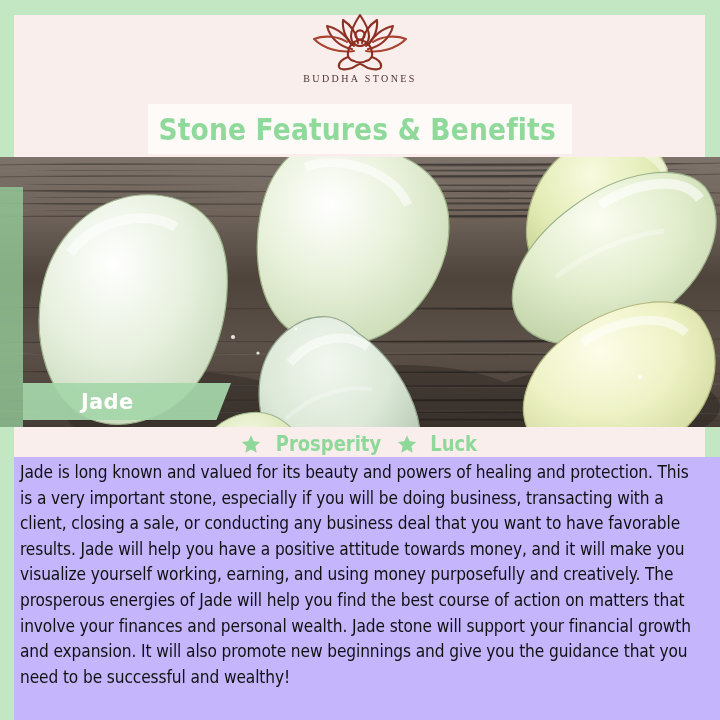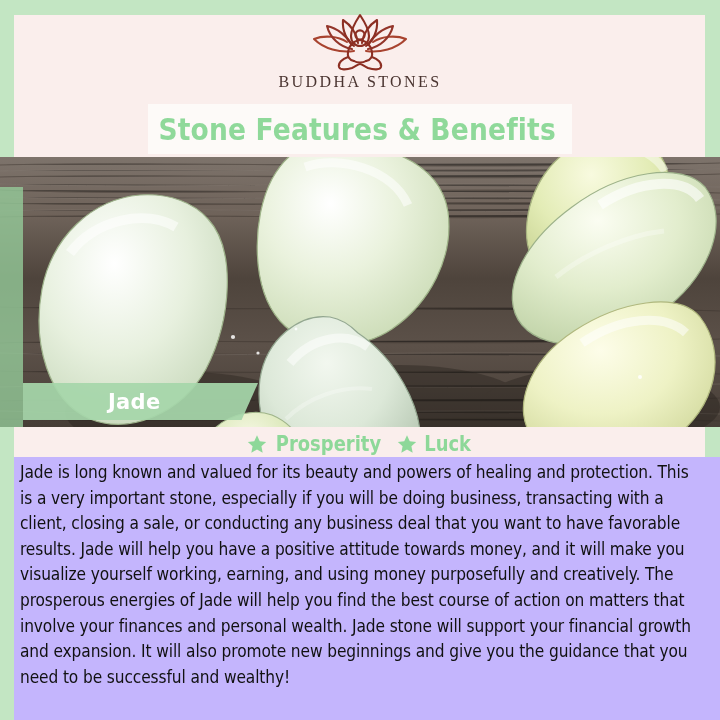--- a/index.html
+++ b/index.html
@@ -48,21 +48,21 @@
   }
   .logo-mark {
     margin-top: 13px;
     width: 112px;
     height: 58px;
     display: block;
   }
   .brand-name {
     margin-top: 2px;
     font-family: "Liberation Serif", serif;
-    font-size: 16px;
+    font-size: 10px;
     letter-spacing: 2.4px;
     color: #4a3430;
     font-weight: 400;
     white-space: nowrap;
   }
 
   
   .title-banner {
     position: absolute;
     left: 148px;
@@ -118,21 +118,20 @@
     position: absolute;
     left: 23px;
     top: 383px;
     width: 208px;
     height: 37px;
     background: rgba(166, 214, 170, 0.93);
     z-index: 5;
     clip-path: polygon(0 0, 100% 0, 93% 100%, 0 100%);
     display: flex;
     align-items: center;
-    padding-left: 27px;
   }
   .jade-label {
     margin-left: 58px;
     color: #ffffff;
     font-weight: 700;
     font-size: 21px;
     font-family: "DejaVu Sans", "Liberation Sans", sans-serif;
     letter-spacing: 0.3px;
   }
 
@@ -145,21 +144,21 @@
     height: 28px;
     display: flex;
     align-items: center;
     justify-content: center;
     gap: 13px;
     z-index: 6;
   }
   .benefit {
     display: flex;
     align-items: center;
-    gap: 6px;
+    gap: 12px;
   }
   .star-icon {
     width: 20px;
     height: 20px;
     display: block;
     flex: 0 0 auto;
   }
   .benefit-label {
     font-family: "DejaVu Sans Condensed", "Liberation Sans Narrow", "Liberation Sans", sans-serif;
     font-weight: 700;

